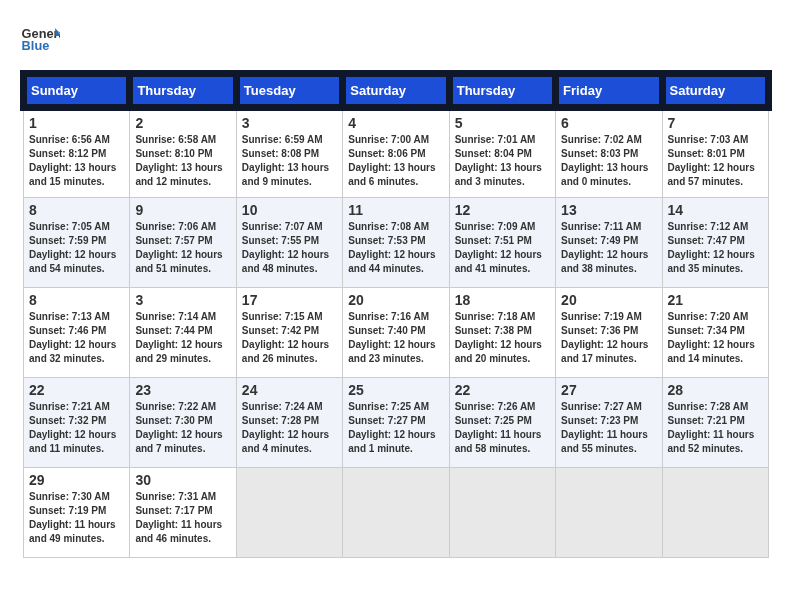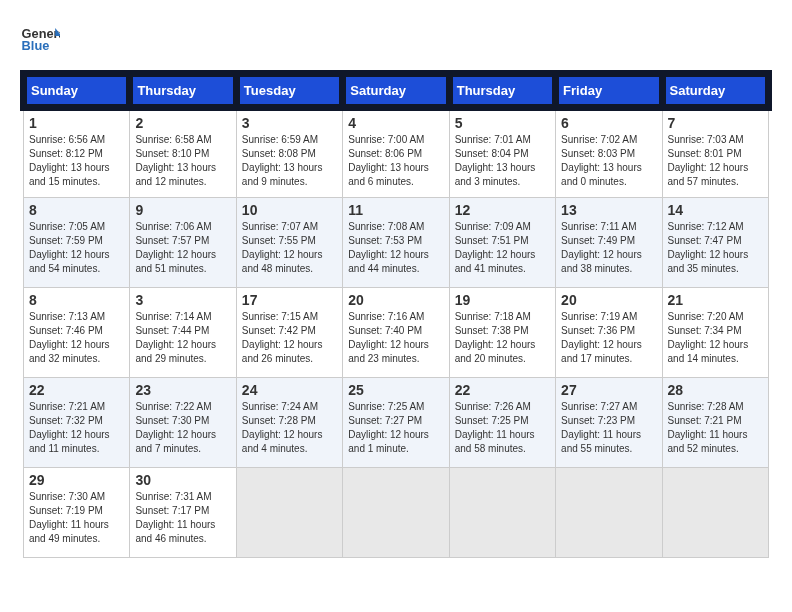--- a/index.html
+++ b/index.html
@@ -62,20 +62,21 @@
     .day-number {
       font-size: 14px;
       font-weight: bold;
       display: block;
       margin-bottom: 2px;
     }
     .day-info {
       font-size: 10px;
       line-height: 1.4;
       color: #333;
+      font-weight: bold;
     }
     .empty-cell {
       background: #f9f9f9;
     }
     tbody tr:nth-child(odd) td {
       background: #fff;
     }
     tbody tr:nth-child(even) td {
       background: #f0f4fa;
     }
@@ -185,21 +186,21 @@
         </td>
         <td>
           <span class="day-number">17</span>
           <div class="day-info">Sunrise: 7:15 AM<br>Sunset: 7:42 PM<br>Daylight: 12 hours and 26 minutes.</div>
         </td>
         <td>
           <span class="day-number">20</span>
           <div class="day-info">Sunrise: 7:16 AM<br>Sunset: 7:40 PM<br>Daylight: 12 hours and 23 minutes.</div>
         </td>
         <td>
-          <span class="day-number">19</span>
+          <span class="day-number">18</span>
           <div class="day-info">Sunrise: 7:18 AM<br>Sunset: 7:38 PM<br>Daylight: 12 hours and 20 minutes.</div>
         </td>
         <td>
           <span class="day-number">20</span>
           <div class="day-info">Sunrise: 7:19 AM<br>Sunset: 7:36 PM<br>Daylight: 12 hours and 17 minutes.</div>
         </td>
         <td>
           <span class="day-number">21</span>
           <div class="day-info">Sunrise: 7:20 AM<br>Sunset: 7:34 PM<br>Daylight: 12 hours and 14 minutes.</div>
         </td>

